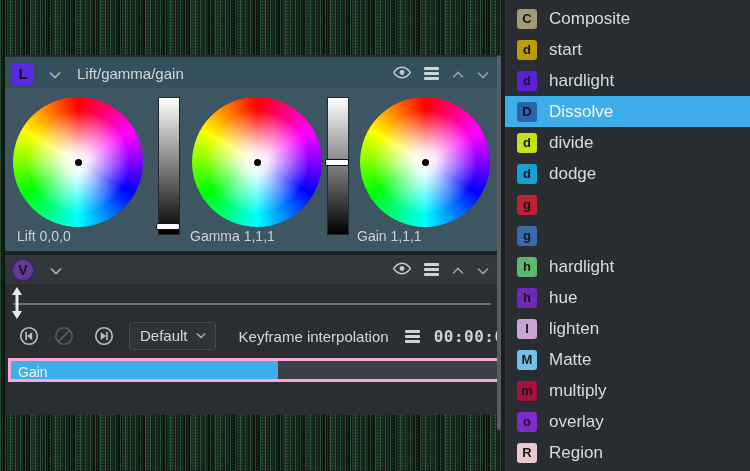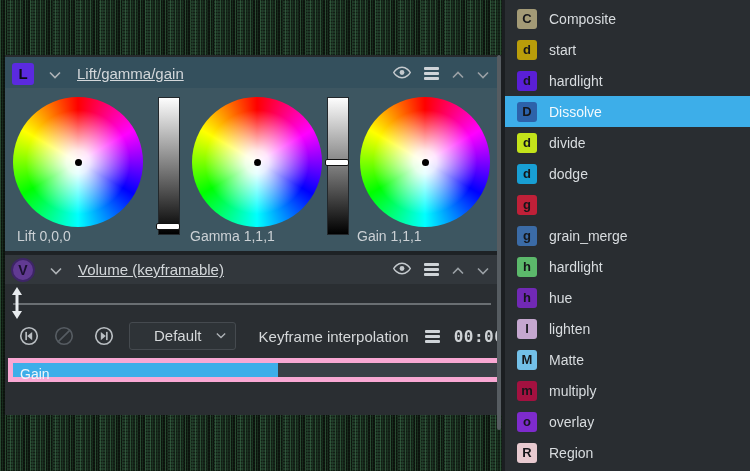--- a/index.html
+++ b/index.html
@@ -19,66 +19,66 @@
   
   .effect-stack{position:absolute;left:5px;top:55px;width:492px;height:360px;overflow:hidden;background:#2a2e32;}
   .panel-header{position:absolute;left:0;width:492px;display:flex;align-items:center;}
   .lgg-header{top:0;height:33px;background:#34505d;border-top:2px solid #272b2e;}
   .vol-header{top:200px;height:29px;background:#32373c;}
   .badge-sq{width:22px;height:22px;margin-left:7px;border-radius:3px;background:#5b2ae0;
             color:#0c0c14;font-weight:bold;font-size:15px;display:flex;align-items:center;justify-content:center;}
   .badge-ci{width:24px;height:24px;margin-left:6px;border-radius:50%;background:#613a93;border:2px solid #3d2566;box-sizing:border-box;
             color:#1a1030;font-weight:bold;font-size:14px;display:flex;align-items:center;justify-content:center;}
   .hdr-chevron{margin-left:15px;}
-  .hdr-title{margin-left:16px;font-size:15px;color:#d3d7da;text-decoration:underline;}
+  .hdr-title{margin-left:16px;font-size:15px;color:#d3d7da;}
   .header-icons{position:absolute;right:8px;display:flex;align-items:center;gap:13px;}
   .hamburger{display:flex;flex-direction:column;gap:2px;}
   .hamburger b{display:block;width:15px;height:3px;background:#cfd4d8;border-radius:1px;}
   
   .lgg-content{position:absolute;left:0;top:33px;width:492px;height:163px;background:#3d5661;}
   .wheel{position:absolute;width:130px;height:130px;border-radius:50%;
     background:
       radial-gradient(closest-side, #ffffff 0%, rgba(255,255,255,.9) 18%, rgba(255,255,255,0) 80%),
       conic-gradient(from 0deg, #f00, #f0f, #00f, #0ff, #0f0, #ff0, #f00);}
   .wheel .dot{position:absolute;left:50%;top:50%;width:7px;height:7px;margin:-3.5px 0 0 -3.5px;border-radius:50%;background:#000;}
   .wheel-label{position:absolute;font-size:14px;color:#ccd1d5;}
   .vslider{position:absolute;width:20px;height:136px;background:linear-gradient(#fdfdfd,#000);border:1px solid #23282c;}
   .vslider .handle{position:absolute;left:-3px;width:24px;height:7px;background:#fff;border:1px solid #111;border-radius:2px;box-sizing:border-box;}
   .panel-gap{position:absolute;left:0;top:196px;width:492px;height:4px;background:#1e2225;}
   
   .vol-content{position:absolute;left:0;top:229px;width:492px;height:131px;background:#2a2e32;}
   .kf-line{position:absolute;left:8px;top:19px;width:478px;height:2px;background:#6a6f73;}
   .kf-marker{position:absolute;left:6px;top:3px;}
   .kf-toolbar{position:absolute;left:0;top:36px;width:492px;height:32px;display:flex;align-items:center;}
   .tb-icon{margin-left:13px;flex:0 0 auto;display:flex;align-items:center;}
-  .dropdown{margin-left:14px;display:flex;align-items:center;gap:14px;border:1px solid #454a4f;border-radius:3px;
-            padding:4px 9px 5px 24px;background:#2e3337;font-size:15px;color:#d5d8da;}
+  .dropdown{margin-left:14px;display:flex;align-items:center;gap:8px;border:1px solid #454a4f;border-radius:3px;
+            padding:4px 9px 5px 10px;background:#2e3337;font-size:15px;color:#d5d8da;}
   .tb-label{margin-left:23px;font-size:15px;color:#d5d8da;white-space:nowrap;}
   .timecode{margin-left:14px;font-family:"DejaVu Sans Mono","Liberation Mono",monospace;
             font-weight:bold;font-size:16px;letter-spacing:.5px;color:#cfd3d6;white-space:nowrap;}
-  .gain-bar{position:absolute;left:3px;top:74px;width:550px;height:24px;border:5px solid #f9a8d4;background:#3a4046;box-sizing:border-box;}
+  .gain-bar{position:absolute;left:3px;top:74px;width:550px;height:24px;border:3px solid #f9a8d4;background:#3a4046;box-sizing:border-box;}
   .gain-fill{position:absolute;left:0;top:0;height:100%;background:#3daee9;}
   .gain-text{position:absolute;left:7px;top:3px;font-size:14px;color:#eef6fb;}
   .gain-spin{position:absolute;right:0;top:0;width:32px;height:100%;background:#25282b;border-left:1px solid #3daee9;}
   .check-row{position:absolute;left:0;top:104px;width:492px;height:24px;display:flex;align-items:center;}
   .checkbox{width:15px;height:15px;margin-left:12px;border:2px solid #3daee9;border-radius:3px;background:#2e6f94;
             display:flex;align-items:center;justify-content:center;}
   .checkbox i{display:block;width:9px;height:9px;background:#3daee9;}
   .check-label{margin-left:9px;font-size:15px;color:#d5d8da;}
   .stack-scrollbar{position:absolute;left:497px;top:55px;width:4px;height:375px;background:#565c61;border-radius:2px;}
 
   
   .blend-panel{position:absolute;left:505px;top:0;width:245px;height:471px;background:#292d31;padding-top:3px;box-sizing:border-box;}
   .blend-row{height:31px;display:flex;align-items:center;cursor:default;}
   .blend-row.selected{background:#3daee9;}
   .blend-row.selected .blend-label{color:#f2f9fd;}
   .blend-icon{width:20px;height:20px;margin-left:12px;border-radius:3px;flex:0 0 auto;
               display:flex;align-items:center;justify-content:center;
               font-size:13px;font-weight:bold;color:#15161a;}
-  .blend-label{margin-left:12px;font-size:14px;color:#d8dcdf;}
+  .blend-label{margin-left:12px;font-size:17px;color:#d8dcdf;}
 </style>
 </head>
 <body>
 
 <div class="stage">
 
   <div class="noise noise-top"></div>
   <div class="noise noise-left"></div>
   <div class="noise noise-bottom"></div>
 
@@ -142,21 +142,20 @@
 
     <div class="panel-gap"></div>
 
     <div class="panel-header vol-header">
       <span class="badge-ci">V</span>
       <span class="hdr-chevron">
         <svg width="12" height="8" viewBox="0 0 12 8">
             <path d="M1 1.5 L6 6.5 L11 1.5" fill="none" stroke="#aeb3b7" stroke-width="1.6"></path>
           </svg>
       </span>
-      <span class="hdr-title">Volume (keyframable)</span>
       <div class="header-icons">
         <span>
           <svg width="18" height="13" viewBox="0 0 24 16">
               <path d="M12 1 C6 1 2 6 1 8 C2 10 6 15 12 15 C18 15 22 10 23 8 C22 6 18 1 12 1 Z" fill="none" stroke="#c4c9cd" stroke-width="2"></path>
               <circle cx="12" cy="8" r="3.2" fill="#c4c9cd"></circle>
             </svg>
         </span>
         <span class="hamburger">
             <b></b>
             <b></b>
@@ -253,21 +252,20 @@
       </div>
       <div class="blend-row">
         <span class="blend-icon" style="background: rgb(24, 159, 212);">d</span>
         <span class="blend-label">dodge</span>
       </div>
       <div class="blend-row">
         <span class="blend-icon" style="background: rgb(191, 32, 56);">g</span>
       </div>
       <div class="blend-row">
         <span class="blend-icon" style="background: rgb(59, 107, 166);">g</span>
-        <span class="blend-label">grain_merge</span>
       </div>
       <div class="blend-row">
         <span class="blend-icon" style="background: rgb(92, 185, 107);">h</span>
         <span class="blend-label">hardlight</span>
       </div>
       <div class="blend-row">
         <span class="blend-icon" style="background: rgb(113, 41, 181);">h</span>
         <span class="blend-label">hue</span>
       </div>
       <div class="blend-row">

